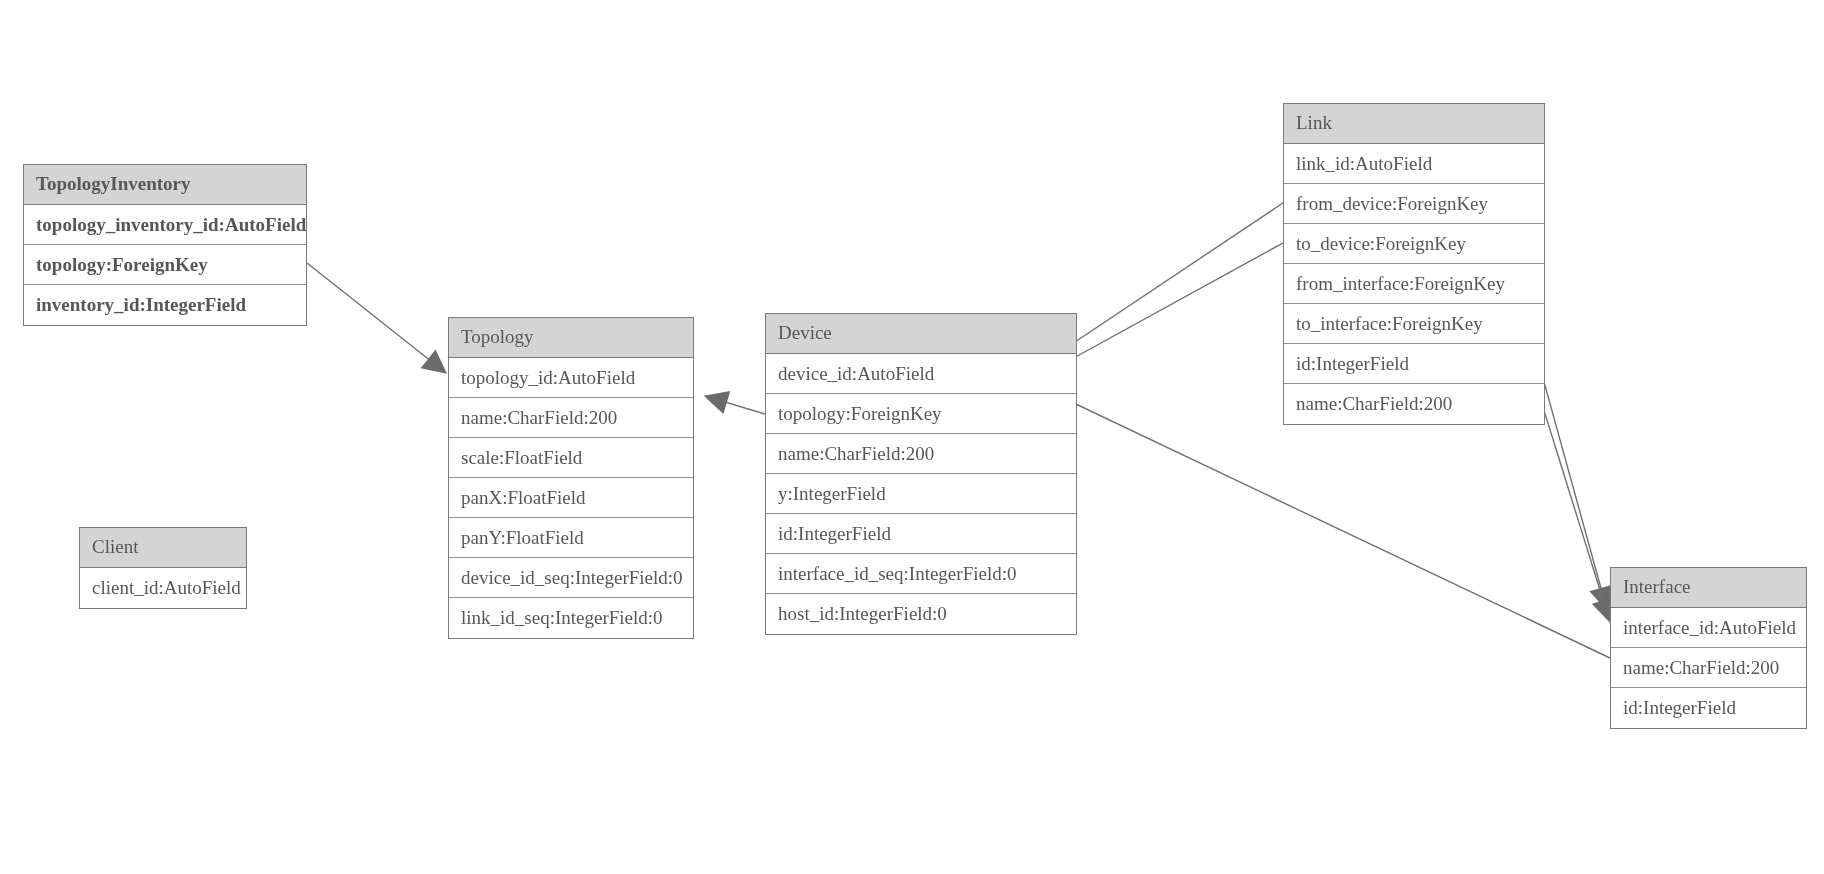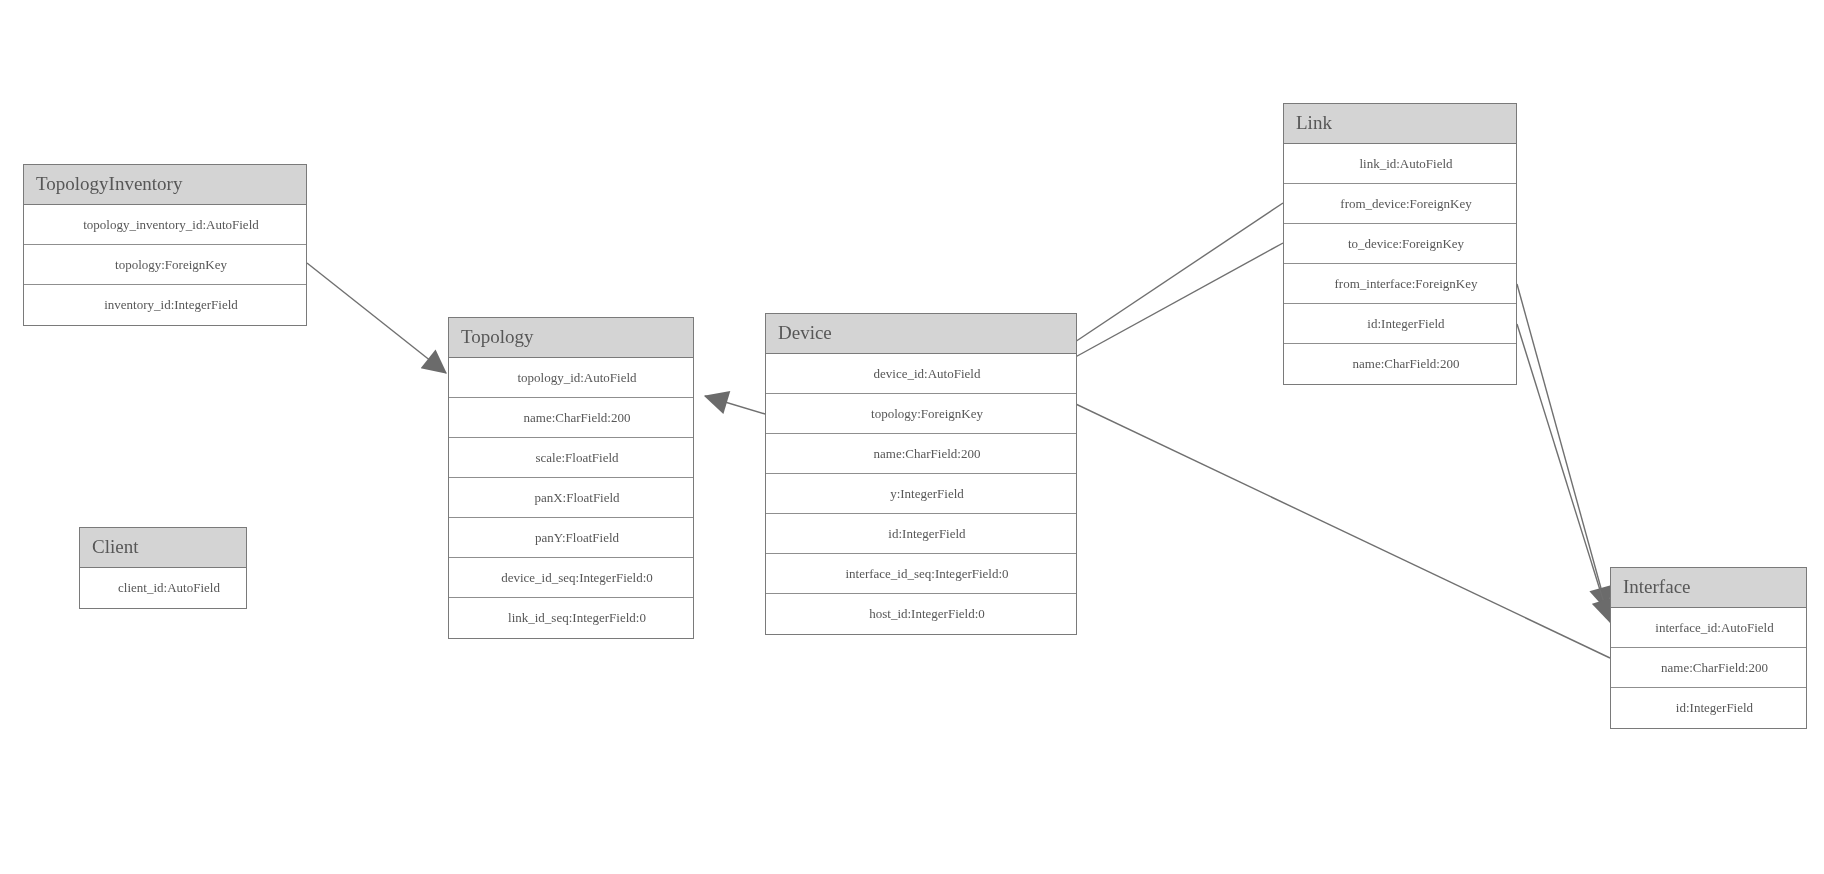--- a/index.html
+++ b/index.html
@@ -35,25 +35,24 @@
     color:var(--text);
     font-size:19px;
     padding-left:12px;
     white-space:nowrap;overflow:hidden;
   }
   .entity-row{
     box-sizing:border-box;
     height:40px;line-height:39px;
     border-bottom:1px solid var(--inner-border);
     color:var(--text);
-    font-size:13px;
+    font-size:19px;
     padding-left:12px;
     white-space:nowrap;overflow:hidden;
     background:#ffffff;
-    text-align:center;
   }
   .entity .entity-row:last-child{border-bottom:none;}
 </style>
 </head>
 <body>
 
 <div id="canvas">
   <svg id="edges" width="1824" height="874" viewBox="0 0 1824 874" xmlns="http://www.w3.org/2000/svg">
     <defs>
       <marker id="arrow" viewBox="0 0 10 10" refX="9.5" refY="5" markerUnits="userSpaceOnUse" markerWidth="26" markerHeight="24" orient="auto">
@@ -61,21 +60,21 @@
       </marker>
     </defs>
   <line x1="307" y1="263" x2="446" y2="373" class="rel-line" marker-end="url(#arrow)"></line>
       <line x1="765" y1="414" x2="705" y2="396" class="rel-line" marker-end="url(#arrow)"></line>
       <line x1="1283" y1="203" x2="1039" y2="366" class="rel-line" marker-end="url(#arrow)"></line>
       <line x1="1283" y1="243" x2="1039" y2="377" class="rel-line" marker-end="url(#arrow)"></line>
       <line x1="1517" y1="284" x2="1607" y2="610" class="rel-line" marker-end="url(#arrow)"></line>
       <line x1="1517" y1="324" x2="1610" y2="622" class="rel-line" marker-end="url(#arrow)"></line>
       <line x1="1610" y1="658" x2="1040" y2="387" class="rel-line" marker-end="url(#arrow)"></line>
     </svg>
-<div class="entity" style="left: 23px; top: 164px; width: 284px;">
+<div class="entity" style="left: 23px; top: 164px; width: 284px; font-weight: bold;">
       <div class="entity-header">TopologyInventory</div>
       <div class="entity-row">topology_inventory_id:AutoField</div>
       <div class="entity-row">topology:ForeignKey</div>
       <div class="entity-row">inventory_id:IntegerField</div>
     </div>
     <div class="entity" style="left: 448px; top: 317px; width: 246px;">
       <div class="entity-header">Topology</div>
       <div class="entity-row">topology_id:AutoField</div>
       <div class="entity-row">name:CharField:200</div>
       <div class="entity-row">scale:FloatField</div>
@@ -91,26 +90,27 @@
     <div class="entity" style="left: 765px; top: 313px; width: 312px;">
       <div class="entity-header">Device</div>
       <div class="entity-row">device_id:AutoField</div>
       <div class="entity-row">topology:ForeignKey</div>
       <div class="entity-row">name:CharField:200</div>
       <div class="entity-row">y:IntegerField</div>
       <div class="entity-row">id:IntegerField</div>
       <div class="entity-row">interface_id_seq:IntegerField:0</div>
       <div class="entity-row">host_id:IntegerField:0</div>
     </div>
-    <div class="entity" style="left: 1283px; top: 103px; width: 234px;">
+    <div class="entity" style="left: 1283px; top: 103px; width: 262px;">
       <div class="entity-header">Link</div>
       <div class="entity-row">link_id:AutoField</div>
       <div class="entity-row">from_device:ForeignKey</div>
       <div class="entity-row">to_device:ForeignKey</div>
       <div class="entity-row">from_interface:ForeignKey</div>
+      <div class="entity-row">to_interface:ForeignKey</div>
       <div class="entity-row">id:IntegerField</div>
       <div class="entity-row">name:CharField:200</div>
     </div>
     <div class="entity" style="left: 1610px; top: 567px; width: 197px;">
       <div class="entity-header">Interface</div>
       <div class="entity-row">interface_id:AutoField</div>
       <div class="entity-row">name:CharField:200</div>
       <div class="entity-row">id:IntegerField</div>
     </div>
   </div>

